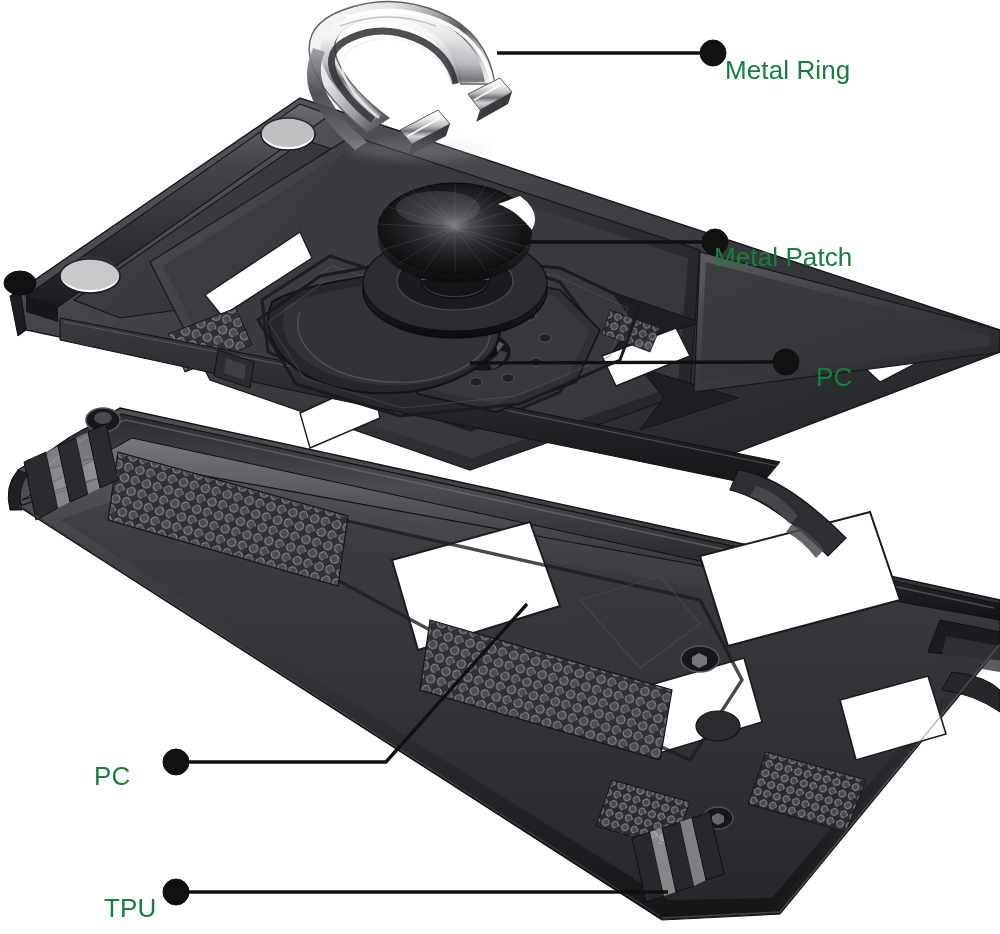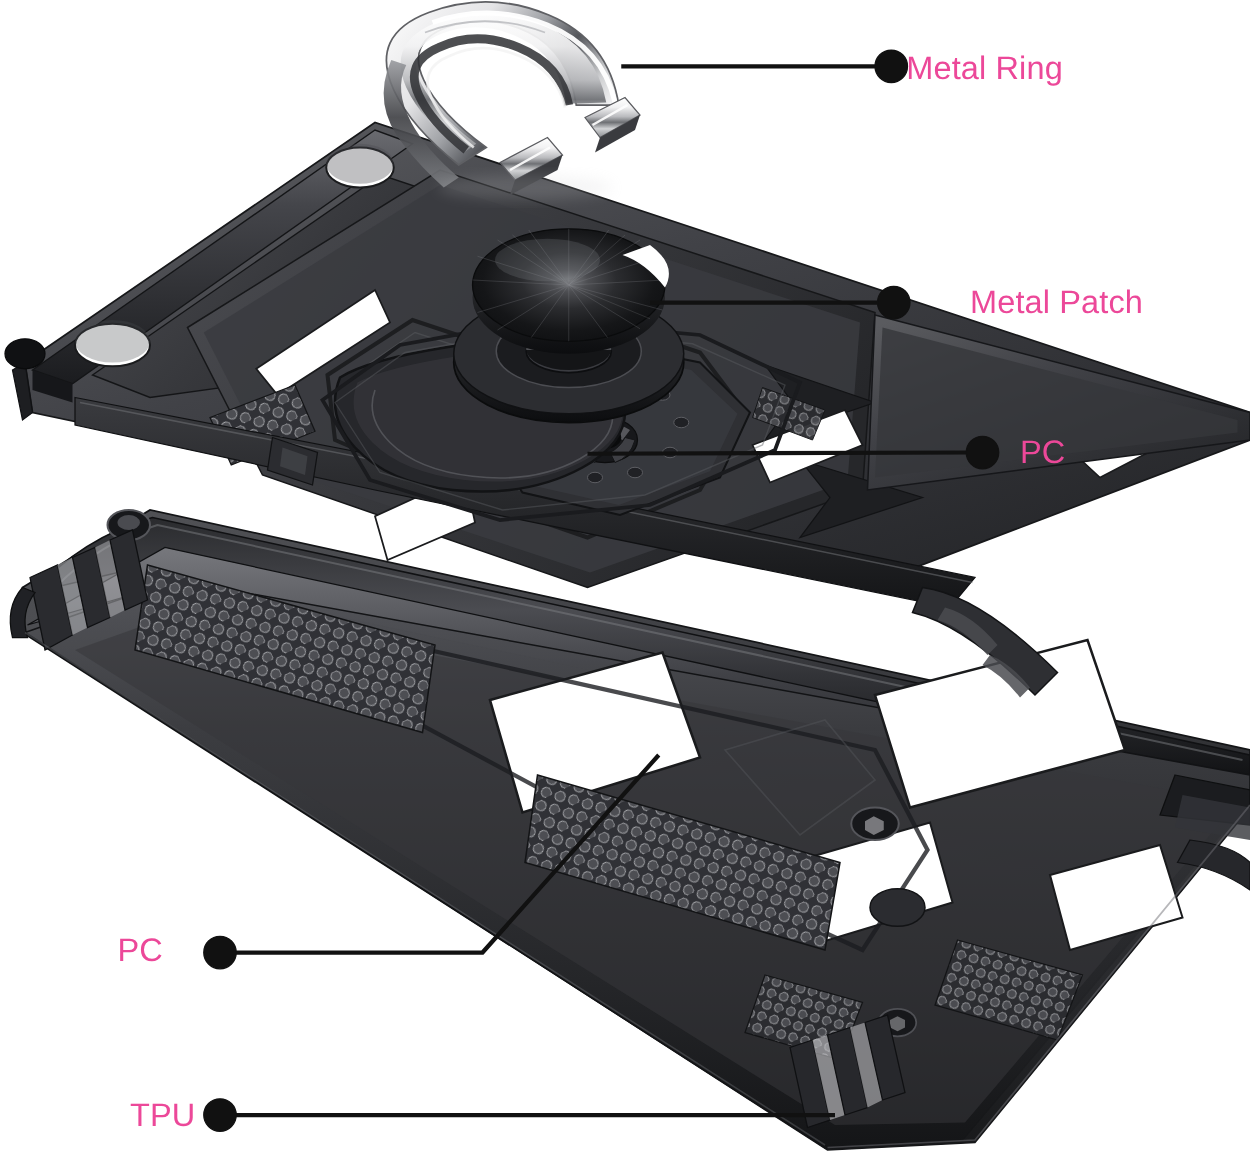--- a/index.html
+++ b/index.html
@@ -13,27 +13,28 @@
     width:1000px;
     height:934px;
     background:#ffffff;
     overflow:hidden;
   }
   #art{position:absolute;left:0;top:0;width:1000px;height:934px;}
   .callout-label{
     position:absolute;
     font-family:"Liberation Sans", sans-serif;
     font-size:26px;
-    color:#ec4899;
+    color:#15803d;
     white-space:nowrap;
     letter-spacing:0.1px;
     line-height:1;
+    margin-top:16px;
   }
   #lbl-metal-ring{left:725px; top:41px;}
-  #lbl-metal-patch{left:776px; top:228px;}
+  #lbl-metal-patch{left:714px; top:228px;}
   #lbl-pc-top{left:816px; top:348px;}
   #lbl-pc-bottom{left:94px; top:747px;}
   #lbl-tpu{left:104px; top:879px;}
 </style>
 </head>
 <body>
 
 <div id="stage">
 
   <svg id="art" viewBox="0 0 1000 934" xmlns="http://www.w3.org/2000/svg">

